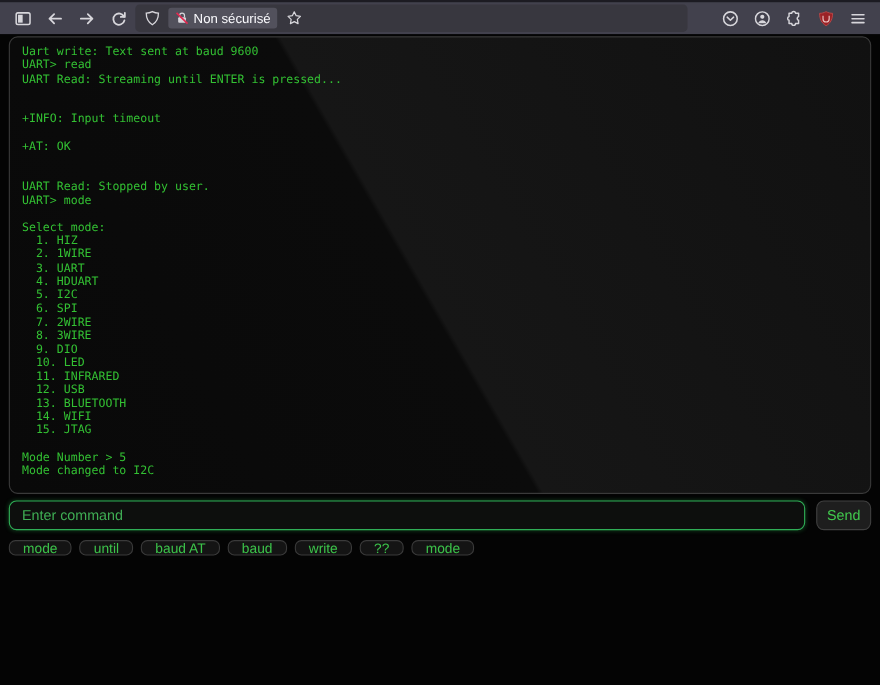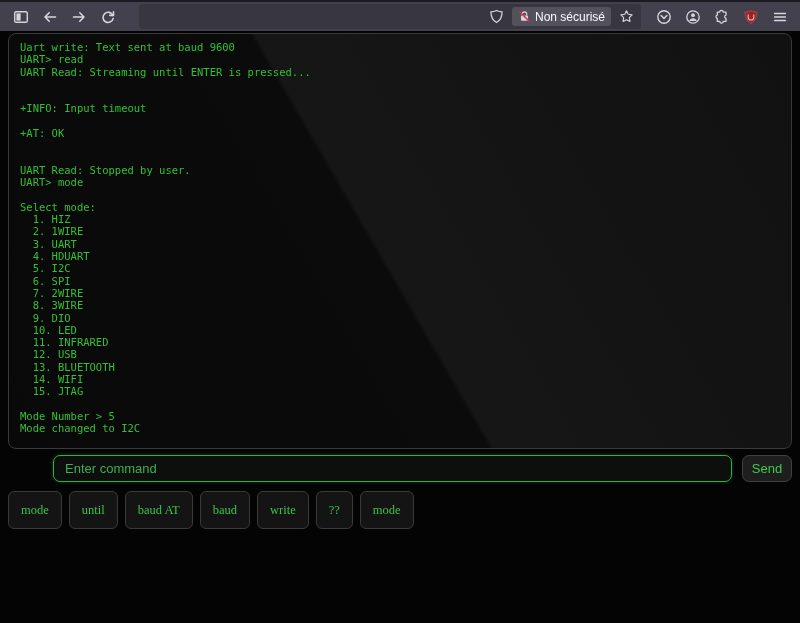--- a/index.html
+++ b/index.html
@@ -5,22 +5,22 @@
   * { margin:0; padding:0; box-sizing:border-box; }
   html,body { width:800px; height:623px; background:#040404; overflow:hidden;
               font-family:"Liberation Sans", sans-serif; }
 
   
   .chrome { height:31px; background:#42414d; border-top:2px solid #1c1b22;
             display:flex; align-items:center; padding:0 7px; gap:2px; }
   .tb-btn { width:27px; height:25px; border-radius:4px; display:flex; align-items:center;
             justify-content:center; color:#d7d6db; flex:none; cursor:pointer; }
   .tb-btn svg { display:block; }
-  .urlbar { width:502px; height:25px; margin-left:16px; background:#38373f; border-radius:4px;
-            display:flex; align-items:center; padding:0 4px; gap:4px; flex:none;justify-content:flex-end; }
+  .urlbar { width:502px; height:25px; margin-left:0; background:#38373f; border-radius:4px;
+            display:flex; align-items:center; padding:0 4px; gap:4px; flex:none; }
   .shield-btn { width:22px; height:21px; display:flex; align-items:center; justify-content:center;
                 color:#d7d6db; border-radius:3px; flex:none; }
   .chip { height:19px; background:#52515c; border-radius:3px; display:flex; align-items:center;
           gap:4px; padding:0 6px; color:#fbfbfe; font-size:12px; flex:none; }
   .url { flex:1; font-size:12.5px; white-space:nowrap; overflow:hidden; padding-left:4px; }
   .url .proto { color:#9e9da6; }
   .url .host  { color:#fbfbfe; }
   .star-btn { width:22px; height:21px; display:flex; align-items:center; justify-content:center;
               color:#d7d6db; flex:none; }
   .spacer { flex:1; }
@@ -29,29 +29,29 @@
   .page { height:590px; padding:2px 8px 0; }
   .terminal { width:100%; height:416px; border:1px solid #3a3a3a; border-radius:8px;
               background:linear-gradient(60deg,#090909 0%,#0b0b0b 47%,#161616 47.5%,#111111 100%);
               padding:7px 11px; overflow:hidden;
               font-family:"DejaVu Sans Mono", monospace; font-size:10.5px; line-height:12.3px;
               color:#33c133; white-space:pre; }
   .cmdrow { margin-top:6px; display:flex; gap:10px; align-items:center; }
   .cmdrow input { flex:1; height:27px; background:#0d0f0d; border:1px solid #2fae56;
                   border-radius:7px; padding:0 11px; color:#45c45f; font-size:13px;
                   font-family:"Liberation Sans", sans-serif; outline:none;
-                  box-shadow:0 0 4px rgba(47,190,86,.28);margin-left:45px; }
+                  box-shadow:0 0 4px rgba(47,190,86,.28); }
   .cmdrow input::placeholder { color:#3fae54; opacity:1; }
   .send-btn { width:50px; height:27px; background:#1e1e1e; border:1px solid #404040;
               border-radius:7px; color:#41c94d; font-size:13px; cursor:pointer;
               font-family:"Liberation Sans", sans-serif; }
   .quickrow { margin-top:9px; display:flex; gap:7px; }
-  .quickrow button { height:38px; padding:0 12px; background:#141414; border:1px solid #3a3a3a;
+  .quickrow button { height:14px; padding:0 12px; background:#141414; border:1px solid #3a3a3a;
                      border-radius:6px; color:#3cc34a; font-size:12.5px; cursor:pointer;
-                     font-family:Liberation Serif, serif; }
+                     font-family:Liberation Sans, sans-serif; }
 </style>
 </head>
 <body>
 
 <div class="chrome">
 
   <div class="tb-btn">
     <svg width="16" height="16" viewBox="0 0 16 16" fill="none" stroke="currentColor" stroke-width="1.4">
       <rect x="1.7" y="2.7" width="12.6" height="10.6" rx="1.6"></rect>
       <rect x="3.4" y="4.4" width="4.2" height="7.2" fill="currentColor" stroke="none"></rect>

